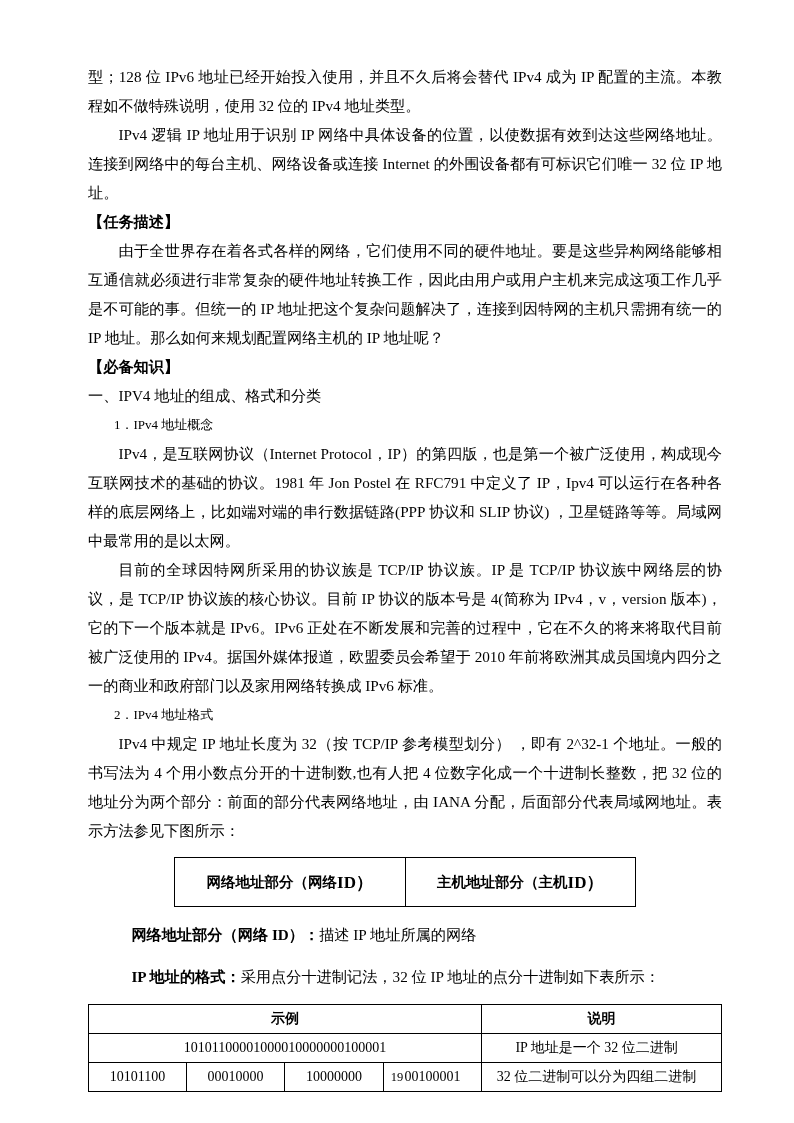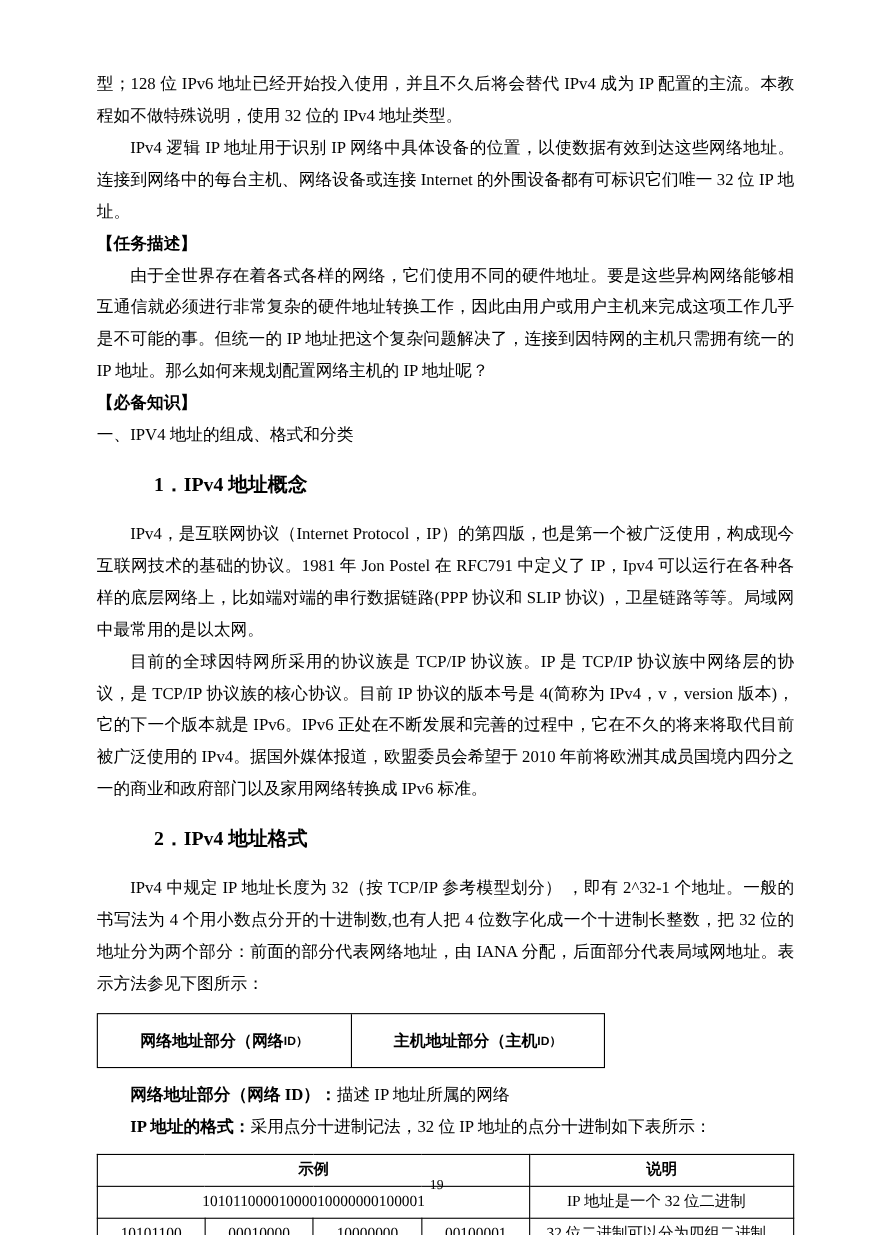--- a/index.html
+++ b/index.html
@@ -36,51 +36,52 @@
     font-weight: bold;
     margin: 0;
   }
   .h1 {
     font-size: 15.2px;
     line-height: 29px;
     font-weight: normal;
     margin: 0;
   }
   .h2 {
-    font-size: 18px;
+    font-size: 13px;
     line-height: 29px;
-    font-weight: bold;
-    margin: 16px;
+    font-weight: normal;
+    margin: 0;
     padding-left: 2em;
   }
   
   .diagram {
     margin: 12px 0 10px 0;
     display: flex;
+    justify-content: center;
   }
   .diagram-inner {
     display: flex;
     border: 1.5px solid #000;
     width: 460px;
     height: 48px;
   }
   .diagram-cell {
     flex: 1;
     display: flex;
     align-items: center;
     justify-content: center;
     font-weight: bold;
     font-size: 14.5px;
   }
   .diagram-cell + .diagram-cell {
     border-left: 1.5px solid #000;
   }
   .dcell-small {
-    font-family: Liberation Sans, sans-serif;
-    font-size: 11px;
+    font-family: Liberation Serif, serif;
+    font-size: 17px;
     font-weight: bold;
   }
   
   table.iptable {
     border-collapse: collapse;
     width: 100%;
     margin-top: 10px;
     font-size: 14px;
   }
   table.iptable td, table.iptable th {
@@ -97,21 +98,21 @@
   .c-left { text-align: center; padding-left: 8px !important; }
   .pagenum {
     position: absolute;
     bottom: 12px;
     left: 0;
     width: 794px;
     text-align: center;
     font-size: 12.5px;
     font-family: "Liberation Serif", serif;
   }
-  .label-line { font-size: 15.2px; line-height: 29px; text-indent: 2em; margin: 0; }
+  .label-line { font-size: 15.2px; line-height: 29px; text-indent: 2em; margin: 13px; }
 </style>
 </head>
 <body>
 
 <div class="page">
 
   <p class="">型；128 位 IPv6 地址已经开始投入使用，并且不久后将会替代 IPv4 成为 IP 配置的主流。本教程如不做特殊说明，使用 32 位的 IPv4 地址类型。</p>
 
   <p class="indent2">IPv4 逻辑 IP 地址用于识别 IP 网络中具体设备的位置，以使数据有效到达这些网络地址。连接到网络中的每台主机、网络设备或连接 Internet 的外围设备都有可标识它们唯一 32 位 IP 地址。</p>
 

